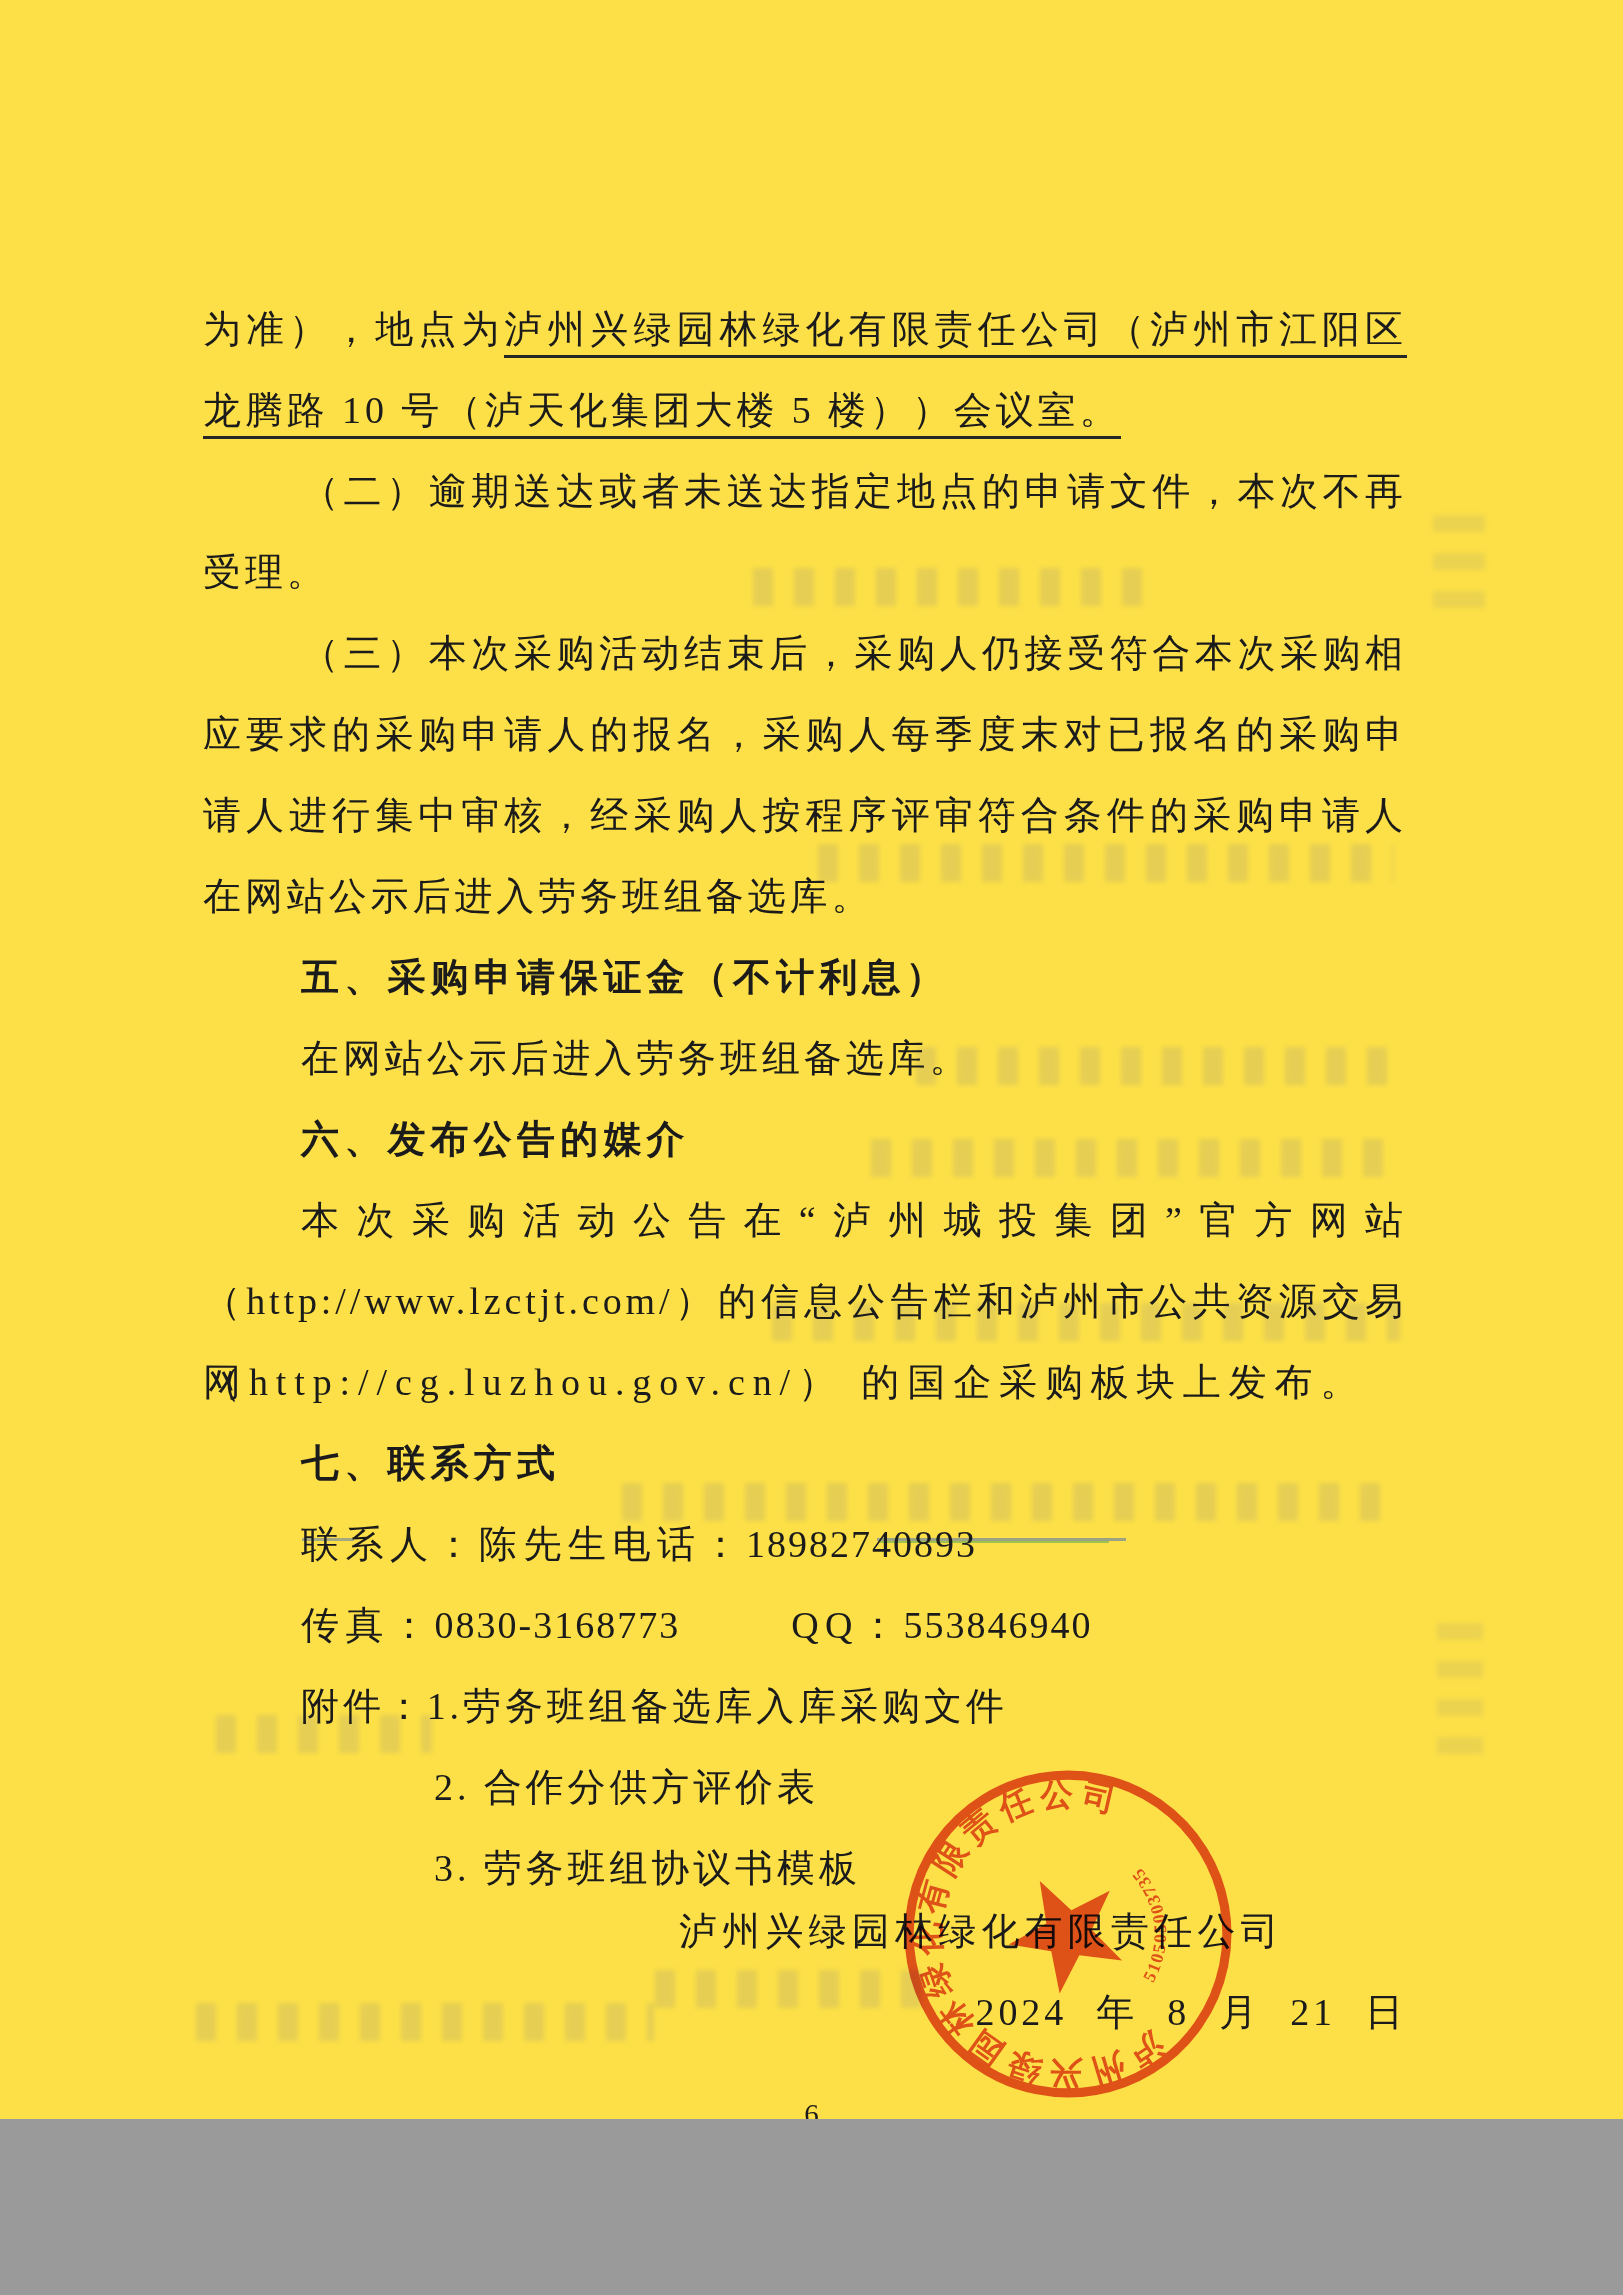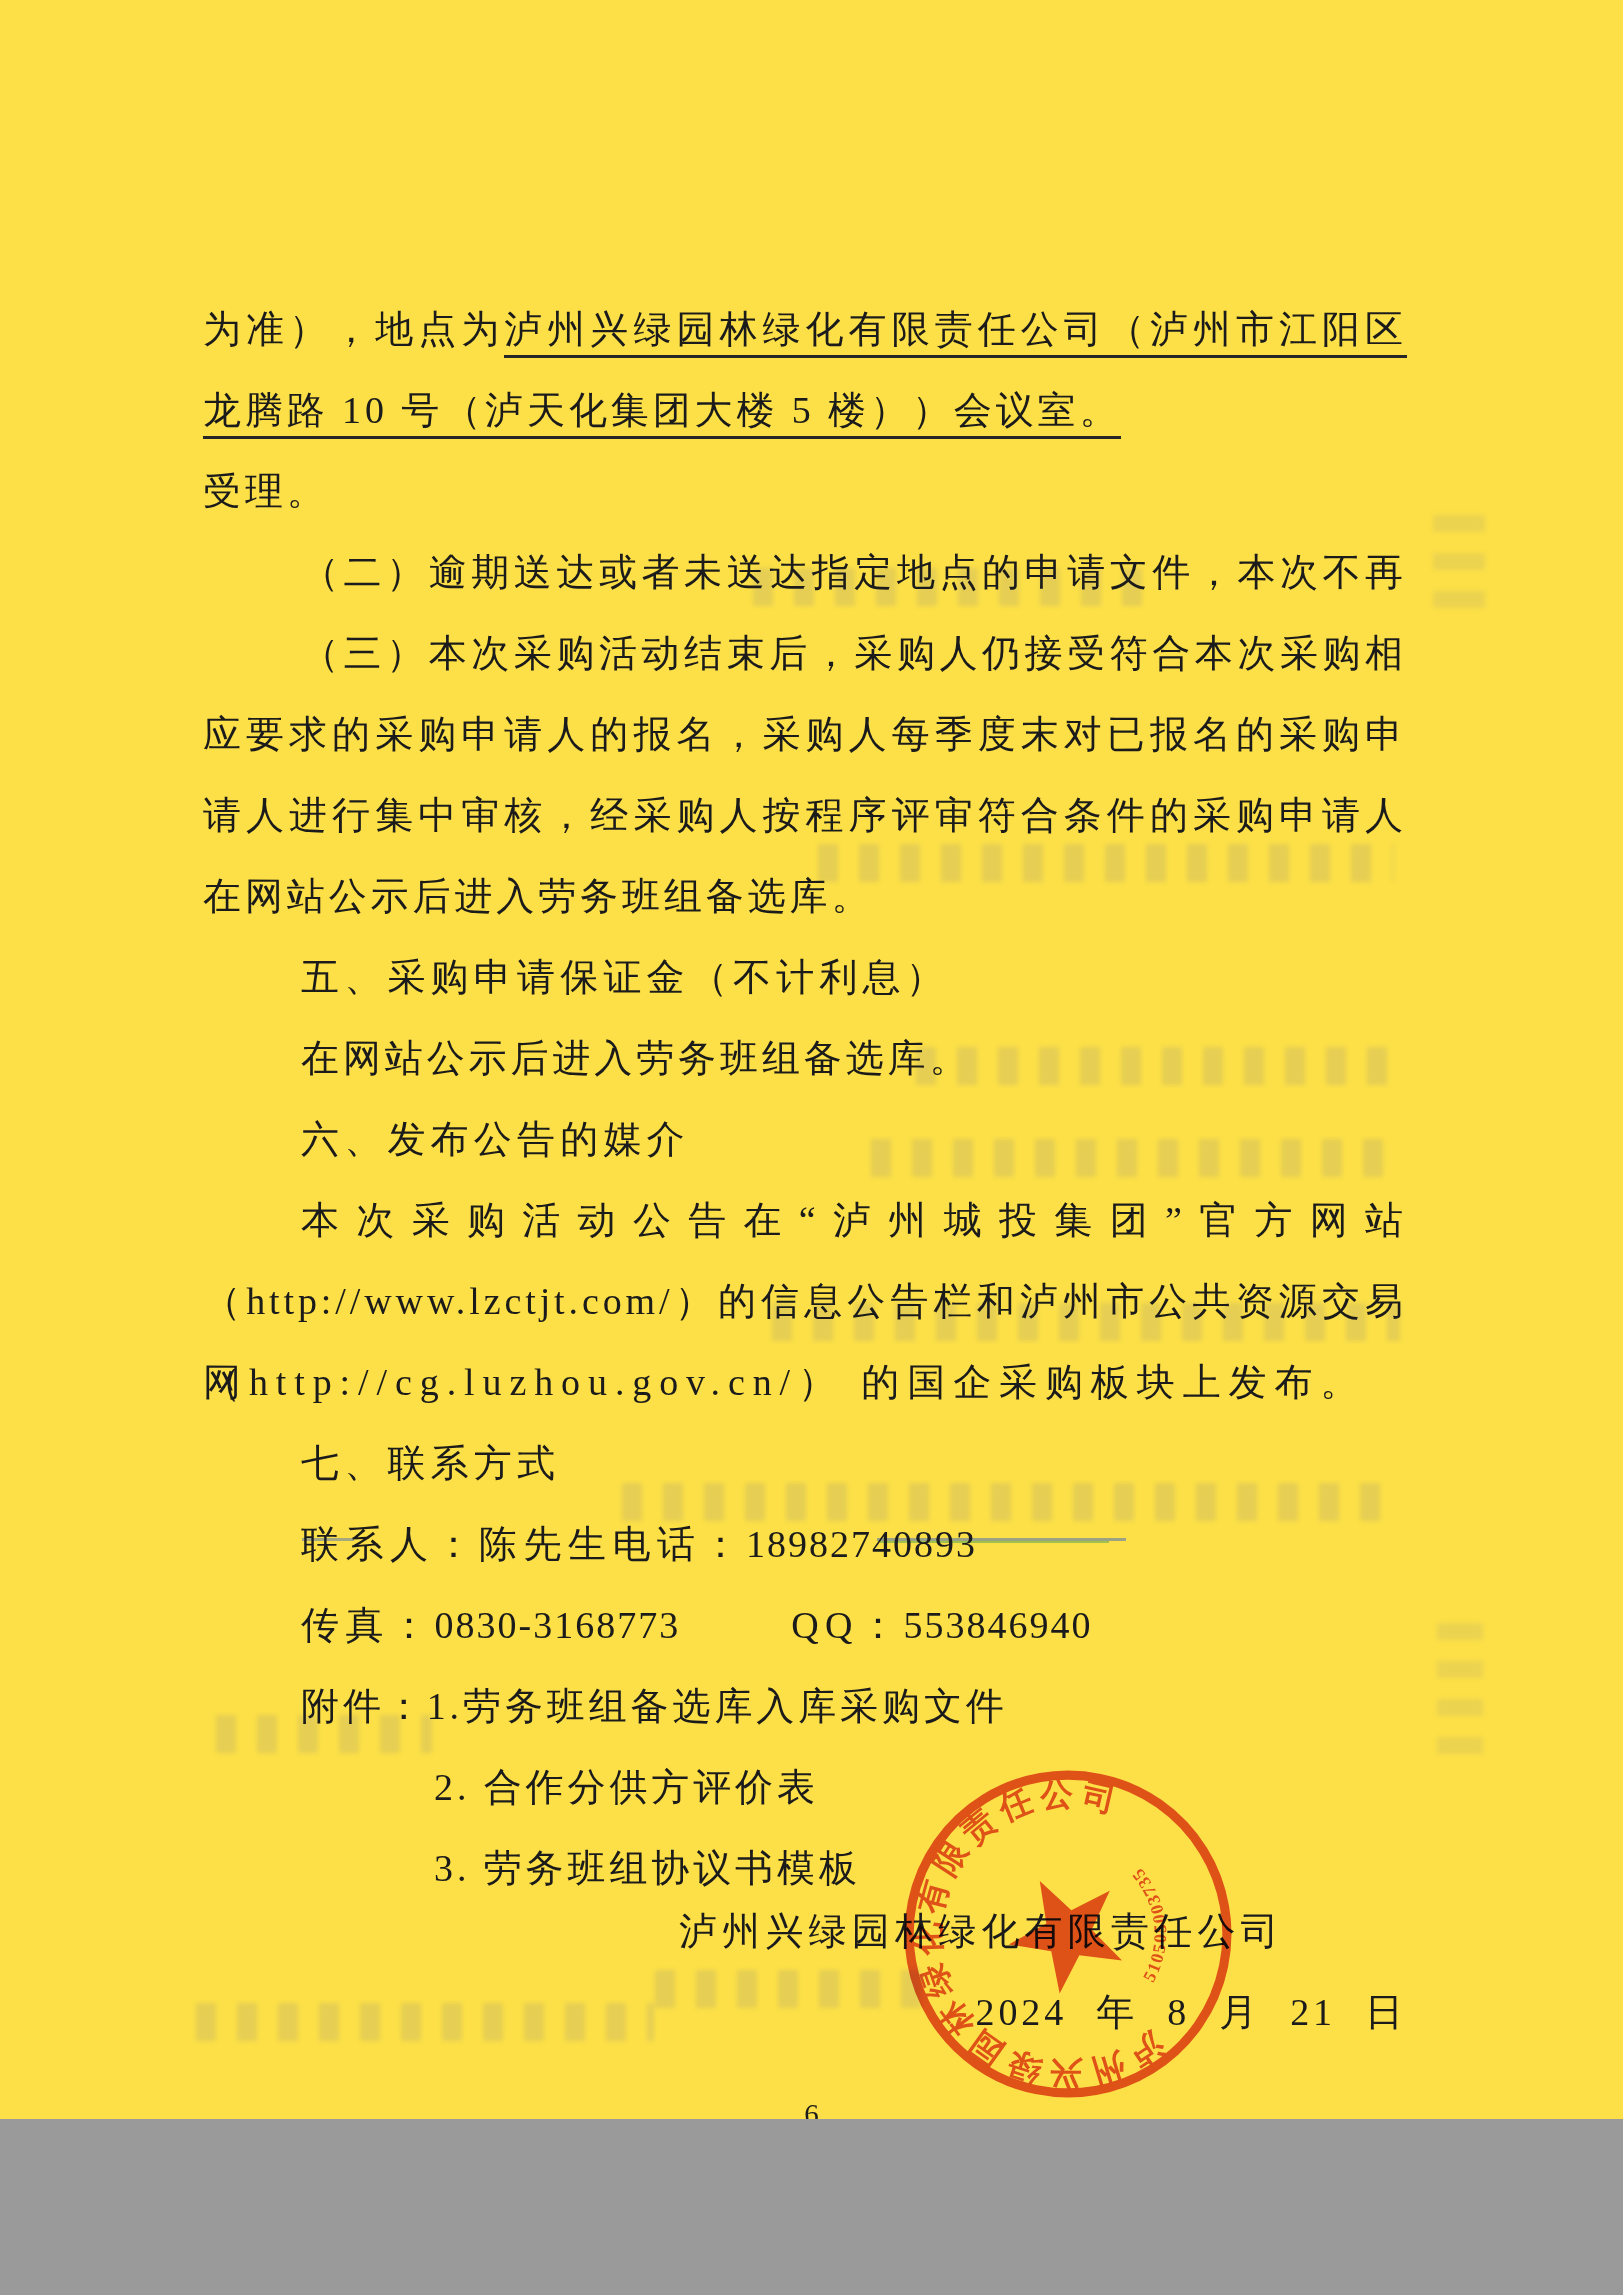--- a/index.html
+++ b/index.html
@@ -25,21 +25,21 @@
     white-space:nowrap;
   }
   .fill{
     white-space:normal;
     text-align:justify;
     text-align-last:justify;
   }
   .ind2{ text-indent:98px; }
   .head{
     font-family:"Liberation Sans", sans-serif;
-    font-weight:400;
+    font-weight:700;
     letter-spacing:5.2px;
   }
   .sp{ letter-spacing:7.9px; }
   .u{
     border-bottom:3.3px solid #262626;
     padding-bottom:5.2px;
   }
   .contact-row{ letter-spacing:6.5px; }
   .num{ letter-spacing:2px; }
   .gap1{ }
@@ -119,22 +119,22 @@
   <div class="ghost v" style="left:1437px;top:1623px;width:46px;height:131px;"></div>
 
   <div class="streak" style="left:877px;top:1538px;width:249px;height:3.3px;background:#3b66c4;opacity:.5;"></div>
   <div class="streak" style="left:880px;top:1541px;width:229px;height:2px;background:#2e9e4f;opacity:.45;"></div>
   <div class="streak" style="left:302px;top:1538px;width:52px;height:3.3px;background:#3b66c4;opacity:.45;"></div>
 
   <div class="doc-flow" id="doc-flow">
 
     <div class="line fill"><span>为准），地点为</span><span class="u">泸州兴绿园林绿化有限责任公司（泸州市江阳区</span></div>
       <div class="line"><span class="u">龙腾路 10 号（泸天化集团大楼 5 楼））会议室。</span></div>
+      <div class="line ind2 fill"><span>（二）逾期送达或者未送达指定地点的申请文件，本次不再</span></div>
       <div class="line"><span>受理。</span></div>
-      <div class="line ind2 fill"><span>（二）逾期送达或者未送达指定地点的申请文件，本次不再</span></div>
       <div class="line ind2 fill"><span>（三）本次采购活动结束后，采购人仍接受符合本次采购相</span></div>
       <div class="line fill"><span>应要求的采购申请人的报名，采购人每季度末对已报名的采购申</span></div>
       <div class="line fill"><span>请人进行集中审核，经采购人按程序评审符合条件的采购申请人</span></div>
       <div class="line"><span>在网站公示后进入劳务班组备选库。</span></div>
       <div class="line ind2 head"><span>五、采购申请保证金（不计利息）</span></div>
       <div class="line ind2"><span>在网站公示后进入劳务班组备选库。</span></div>
       <div class="line ind2 head"><span>六、发布公告的媒介</span></div>
       <div class="line ind2 fill"><span>本次采购活动公告在“泸州城投集团”官方网站</span></div>
       <div class="line fill"><span>（http://www.lzctjt.com/）的信息公告栏和泸州市公共资源交易网</span></div>
       <div class="line sp"><span>（http://cg.luzhou.gov.cn/） 的国企采购板块上发布。</span></div>

